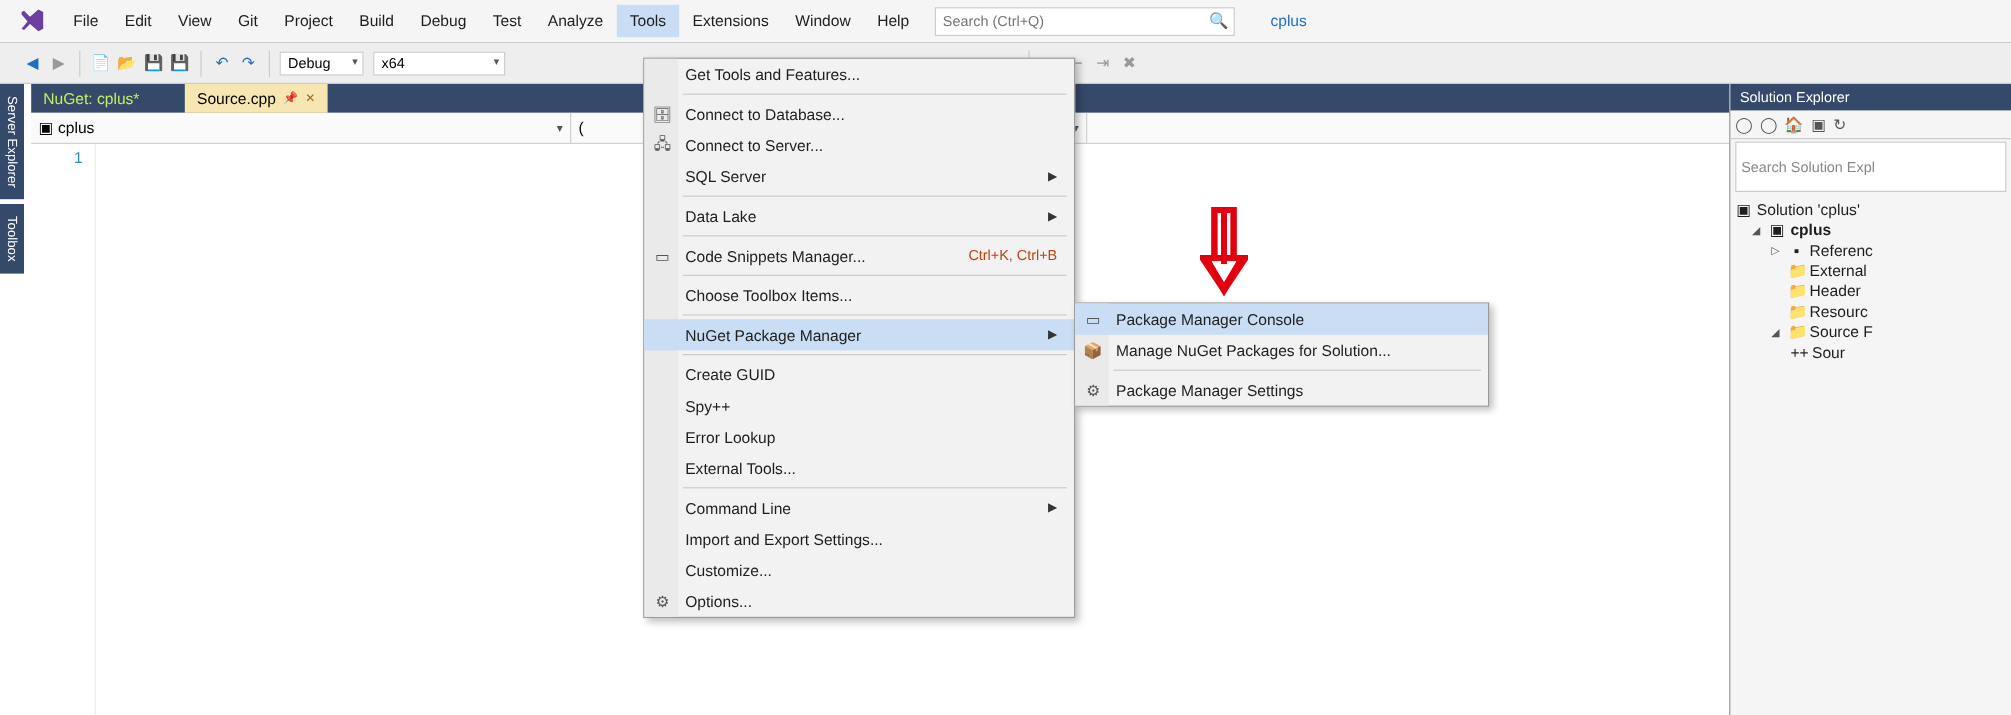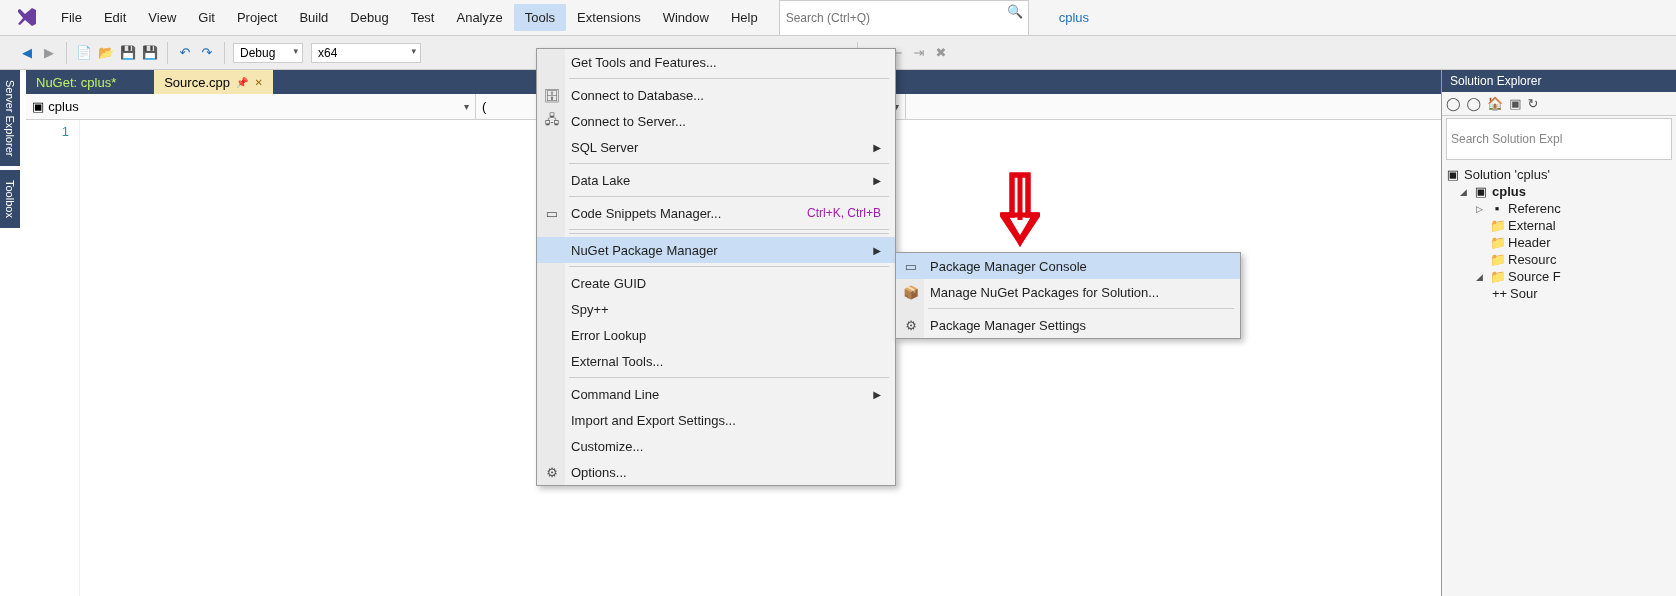--- a/index.html
+++ b/index.html
@@ -4,21 +4,21 @@
 <style>
 * { margin: 0; padding: 0; box-sizing: border-box; font-family: "Segoe UI", Tahoma, sans-serif; font-size: 13px; }
 body { background: #fff; width: 1676px; height: 596px; overflow: hidden; position: relative; }
 
 
 .menubar { display: flex; align-items: center; height: 36px; background: #f5f5f5; border-bottom: 1px solid #ccc; padding-left: 6px; }
 .logo { width: 24px; height: 24px; margin: 0 10px; }
 .menu-item { padding: 6px 11px; color: #1e1e1e; cursor: default; }
 .menu-item.active { background: #c9def5; }
 .search-box { margin-left: 10px; width: 250px; }
-.search-box input { width: 100%; height: 36px; border: 1px solid #ccc; padding: 2px 24px 2px 6px; font-size: 12px; color: #888; }
+.search-box input { width: 100%; height: 24px; border: 1px solid #ccc; padding: 2px 24px 2px 6px; font-size: 12px; color: #888; }
 .search-wrap { position: relative; }
 .search-wrap .mag { position: absolute; right: 5px; top: 4px; color: #555; }
 .solution-name { margin-left: 30px; color: #1e70c1; }
 
 
 .toolbar { display: flex; align-items: center; height: 34px; background: #eee; border-bottom: 1px solid #ccc; padding-left: 18px; gap: 4px; }
 .tb-ic { width: 18px; height: 18px; display: inline-flex; align-items: center; justify-content: center; color: #1f6fc1; }
 .tb-sep { width: 1px; height: 22px; background: #ccc; margin: 0 4px; }
 .tb-drop { border: 1px solid #ccc; background: #fff; padding: 2px 18px 2px 6px; font-size: 12px; position: relative; }
 .tb-drop::after { content: "▾"; position: absolute; right: 4px; font-size: 9px; color: #555; }
@@ -45,21 +45,21 @@
 
 
 .editor { display: flex; background: #fff; height: calc(100% - 50px); }
 .gutter { width: 54px; background: #fff; text-align: right; padding-right: 10px; color: #2b91af; font-family: Consolas, monospace; padding-top: 4px; border-right: 1px solid #eee; }
 .editor-content { flex: 1; position: relative; }
 
 
 .menu-popup { position: absolute; background: #f2f2f2; border: 1px solid #9a9a9a; box-shadow: 3px 3px 6px rgba(0,0,0,.25); }
 .menu-popup .mitem { display: flex; align-items: center; height: 26px; padding: 0 14px 0 34px; position: relative; color: #1e1e1e; min-width: 340px; }
 .menu-popup .mitem .micon { position: absolute; left: 6px; width: 18px; text-align: center; color: #555; }
-.menu-popup .mitem .shortcut { margin-left: auto; color: #a21caf; font-size: 12px; }
+.menu-popup .mitem .shortcut { margin-left: auto; color: #c2410c; font-size: 12px; }
 .menu-popup .mitem .arrow { margin-left: auto; font-size: 10px; color: #333; }
 .menu-popup .mitem.hl { background: #c9def5; }
 .menu-popup .sep { height: 1px; background: #ccc; margin: 3px 6px 3px 32px; }
 .menu-iconcol { position: absolute; left: 0; top: 0; bottom: 0; width: 28px; background: #eaeaea; }
 
 .tools-menu { top: 48px; left: 536px; width: 360px; }
 .sub-menu { top: 252px; left: 895px; width: 346px; }
 
 
 .sol-panel { position: absolute; right: 0; top: 70px; bottom: 0; width: 235px; border-left: 1px solid #999; background: #f5f5f5; display: flex; flex-direction: column; }
@@ -197,20 +197,23 @@
       <span>Data Lake</span>
       <span class="arrow">▶</span>
     </div>
   <div class="sep"></div>
   <div class="mitem">
       <span class="micon">▭</span>
       <span>Code Snippets Manager...</span>
       <span class="shortcut">Ctrl+K, Ctrl+B</span>
     </div>
   <div class="sep"></div>
+  <div class="mitem">
+      <span>Choose Toolbox Items...</span>
+    </div>
   <div class="sep"></div>
   <div class="mitem hl">
       <span>NuGet Package Manager</span>
       <span class="arrow">▶</span>
     </div>
   <div class="sep"></div>
   <div class="mitem">
       <span>Create GUID</span>
     </div>
   <div class="mitem">

